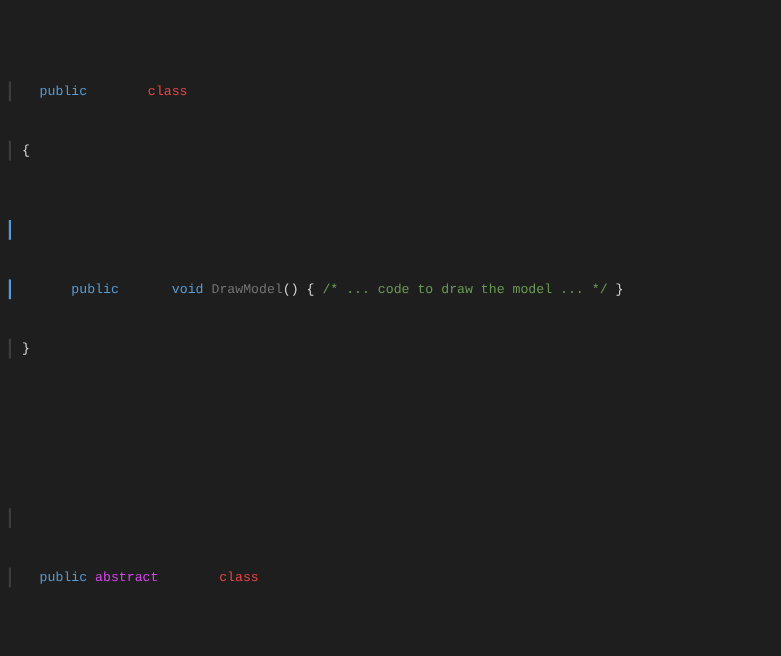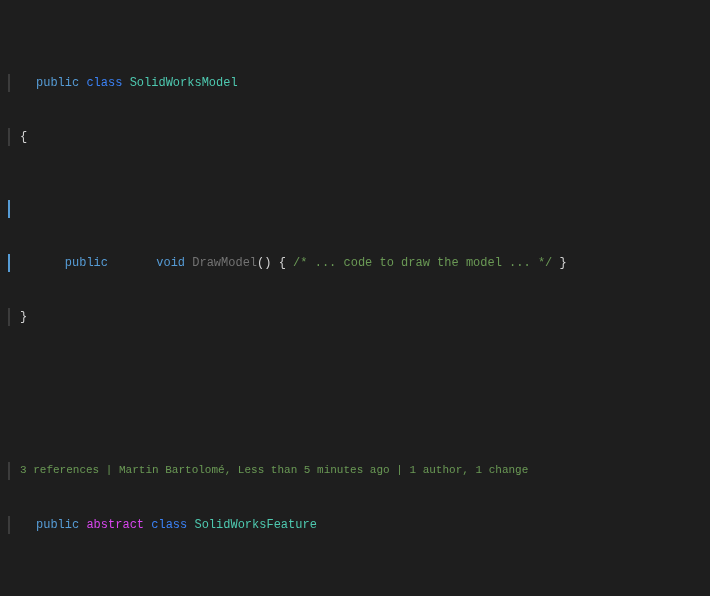--- a/index.html
+++ b/index.html
@@ -33,39 +33,39 @@
     .gutter.active {
       border-left-color: #569cd6;
     }
     .meta {
       color: #6a9955;
       font-size: 11px;
     }
     .kw { color: #569cd6; margin-left: 16px; }
     .kw-abstract { color: #d946ef; }
     .kw-void { color: #569cd6; margin-left: 41px; }
-    .kw-class { color: #3b82f6; }
+    .kw-class { color: #ef4444; margin-left: 48px; }
     .type-name { color: #4ec9b0; }
     .method { color: #737373; }
     .comment { color: #6a9955; }
     .punct { color: #d4d4d4; }
     .plain { color: #d4d4d4; }
     .empty-line {
       height: 10px;
     }
   </style>
 </head>
 <body>
 
 <div class="code-container">
 
   
   <div class="line">
     <span class="gutter"></span>
-    <span class="kw">public</span><span class="plain"> </span><span class="kw-class">class</span><span class="plain"> </span><span class="type-name">SolidWorksModel</span>
+    <span class="kw">public</span><span class="plain"> </span><span class="kw-class">class</span><span class="plain"> </span>
   </div>
   <div class="line">
     <span class="gutter"></span>
     <span class="punct">{</span>
   </div>
   
   <div class="line">
     <span class="gutter active"></span>
   </div>
   <div class="line">
@@ -75,25 +75,24 @@
   <div class="line">
     <span class="gutter"></span>
     <span class="punct">}</span>
   </div>
 
   <div class="empty-line"></div>
 
   
   <div class="line">
     <span class="gutter"></span>
-    <span class="meta">3 references | Martin Bartolomé, Less than 5 minutes ago | 1 author, 1 change</span>
   </div>
   <div class="line">
     <span class="gutter"></span>
-    <span class="kw">public</span><span class="plain"> </span><span class="kw-abstract">abstract</span><span class="plain"> </span><span class="kw-class">class</span><span class="plain"> </span><span class="type-name">SolidWorksFeature</span>
+    <span class="kw">public</span><span class="plain"> </span><span class="kw-abstract">abstract</span><span class="plain"> </span><span class="kw-class">class</span><span class="plain"> </span>
   </div>
   
   
   
   
   
 
   
 
   

